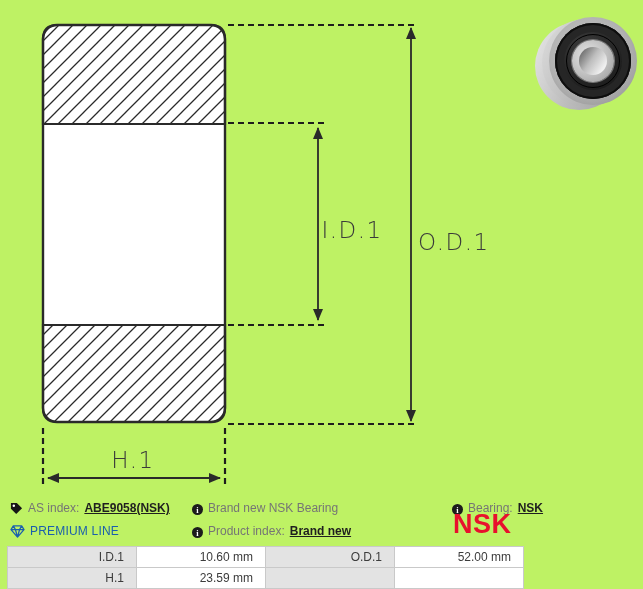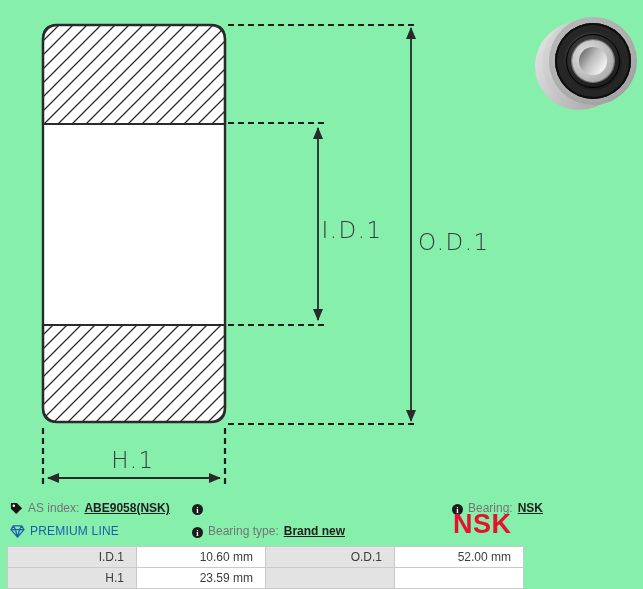--- a/index.html
+++ b/index.html
@@ -1,18 +1,18 @@
 <!DOCTYPE html>
 <html><head>
 <meta charset="utf-8">
 <style>
   * { margin:0; padding:0; box-sizing:border-box; }
   html,body { background:#fff; }
   .canvas {
-    position:relative; width:643px; height:589px; background:#86efac;
+    position:relative; width:643px; height:589px; background:#bef264;
     font-family:"Liberation Sans", sans-serif; overflow:hidden;
   }
   
   .drawing { position:absolute; left:0; top:0; }
   .dim-label {
     position:absolute; font-family:"DejaVu Sans", sans-serif;
     font-weight:300; font-size:23px; color:#3a3a3a; letter-spacing:1.5px;
     text-align:center;
   }
   .id-label { left:320px; top:217px; width:64px; }
@@ -126,25 +126,26 @@
 
   <div class="meta-line premium">
     <svg class="svg-icon" width="15" height="13" viewBox="0 0 16 14">
       <path d="M3.5,1 L12.5,1 L15,5 L8,13 L1,5 Z M1,5 L15,5 M3.5,1 L5.8,5 L8,13 M12.5,1 L10.2,5 L8,13" stroke="#1a5fad" stroke-width="1.4" fill="none" stroke-linejoin="round"></path>
     </svg>
     <span>PREMIUM LINE</span>
   </div>
 
   <div class="meta-line desc">
     <span class="info-icon">i</span>
+    <span>Brand new NSK Bearing</span>
   </div>
 
   <div class="meta-line ptype">
     <span class="info-icon">i</span>
-    <span>Bearing type:</span>
+    <span>Product index:</span>
     <b>Brand new</b>
   </div>
 
   <div class="meta-line producer">
     <span class="info-icon">i</span>
     <span>Bearing:</span>
     <b>NSK</b>
   </div>
 
   <div class="nsk-logo">NSK</div>

